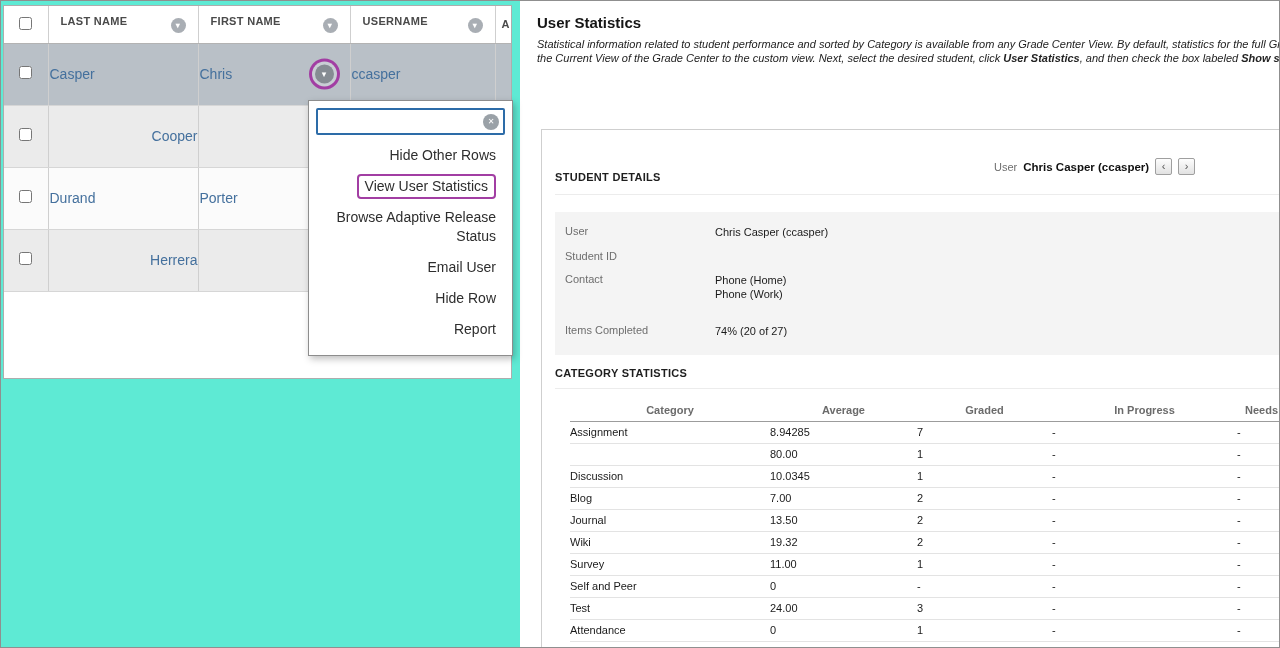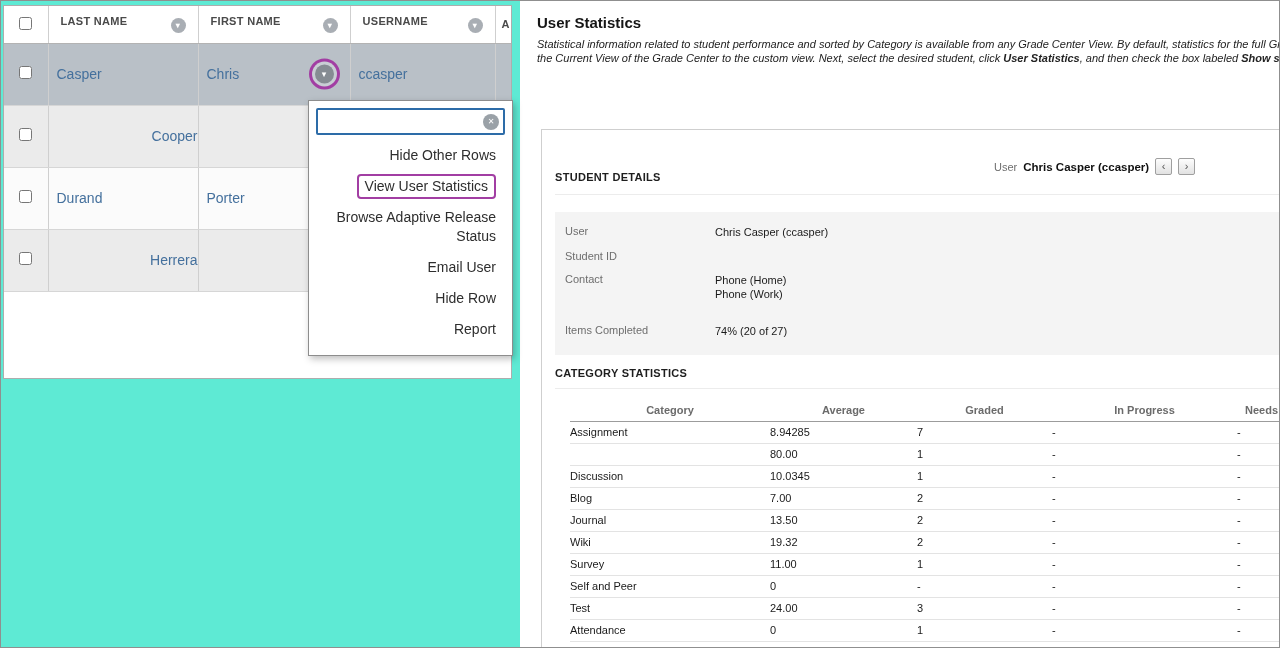--- a/index.html
+++ b/index.html
@@ -15,21 +15,21 @@
                       border:1px solid #adadad; background:#fff; }
   .grade-table { width:100%; border-collapse:collapse; table-layout:fixed; }
   .grade-table th { height:37px; border-bottom:1px solid #b3b3b3; border-right:1px solid #cfcfcf;
                     font-size:11px; font-weight:bold; color:#4a4a4a; text-align:left;
                     padding-left:12px; letter-spacing:.3px; background:#fff; }
   .grade-table th.cb-th { text-align:center; padding-left:0; }
   .grade-table th.stub-th { padding-left:6px; border-right:none; }
   .sort-icon { float:right; width:15px; height:15px; border-radius:50%; background:#a9aeb4;
                color:#fff; font-size:8px; line-height:15px; text-align:center; margin:3px 12px 0 0; }
   .grade-table td { height:62px; border-right:1px solid #cfcfcf; border-bottom:1px solid #d6d6d6;
-                    font-size:14px; color:#44709d; padding-left:8px; vertical-align:middle; }
+                    font-size:14px; color:#44709d; padding-left:1px; vertical-align:middle; }
   .grade-table td.cb-cell { text-align:center; padding-left:0; }
   .grade-table td.cell-stub { border-right:none; }
   tr.selected td { background:#b9c0c7; }
   tr.alt td      { background:#ebebeb;text-align:right; }
   tr.plain td    { background:#fbfbfb; }
   .cell-first { position:relative; }
   .menu-chevron-btn { position:absolute; right:16px; top:50%; transform:translateY(-50%);
                       width:19px; height:19px; border-radius:50%; background:#868c93; color:#fff;
                       font-size:9px; line-height:19px; text-align:center; cursor:pointer;
                       box-shadow:0 0 0 3px #c9ced4, 0 0 0 6px #a23ea3; z-index:5; }

